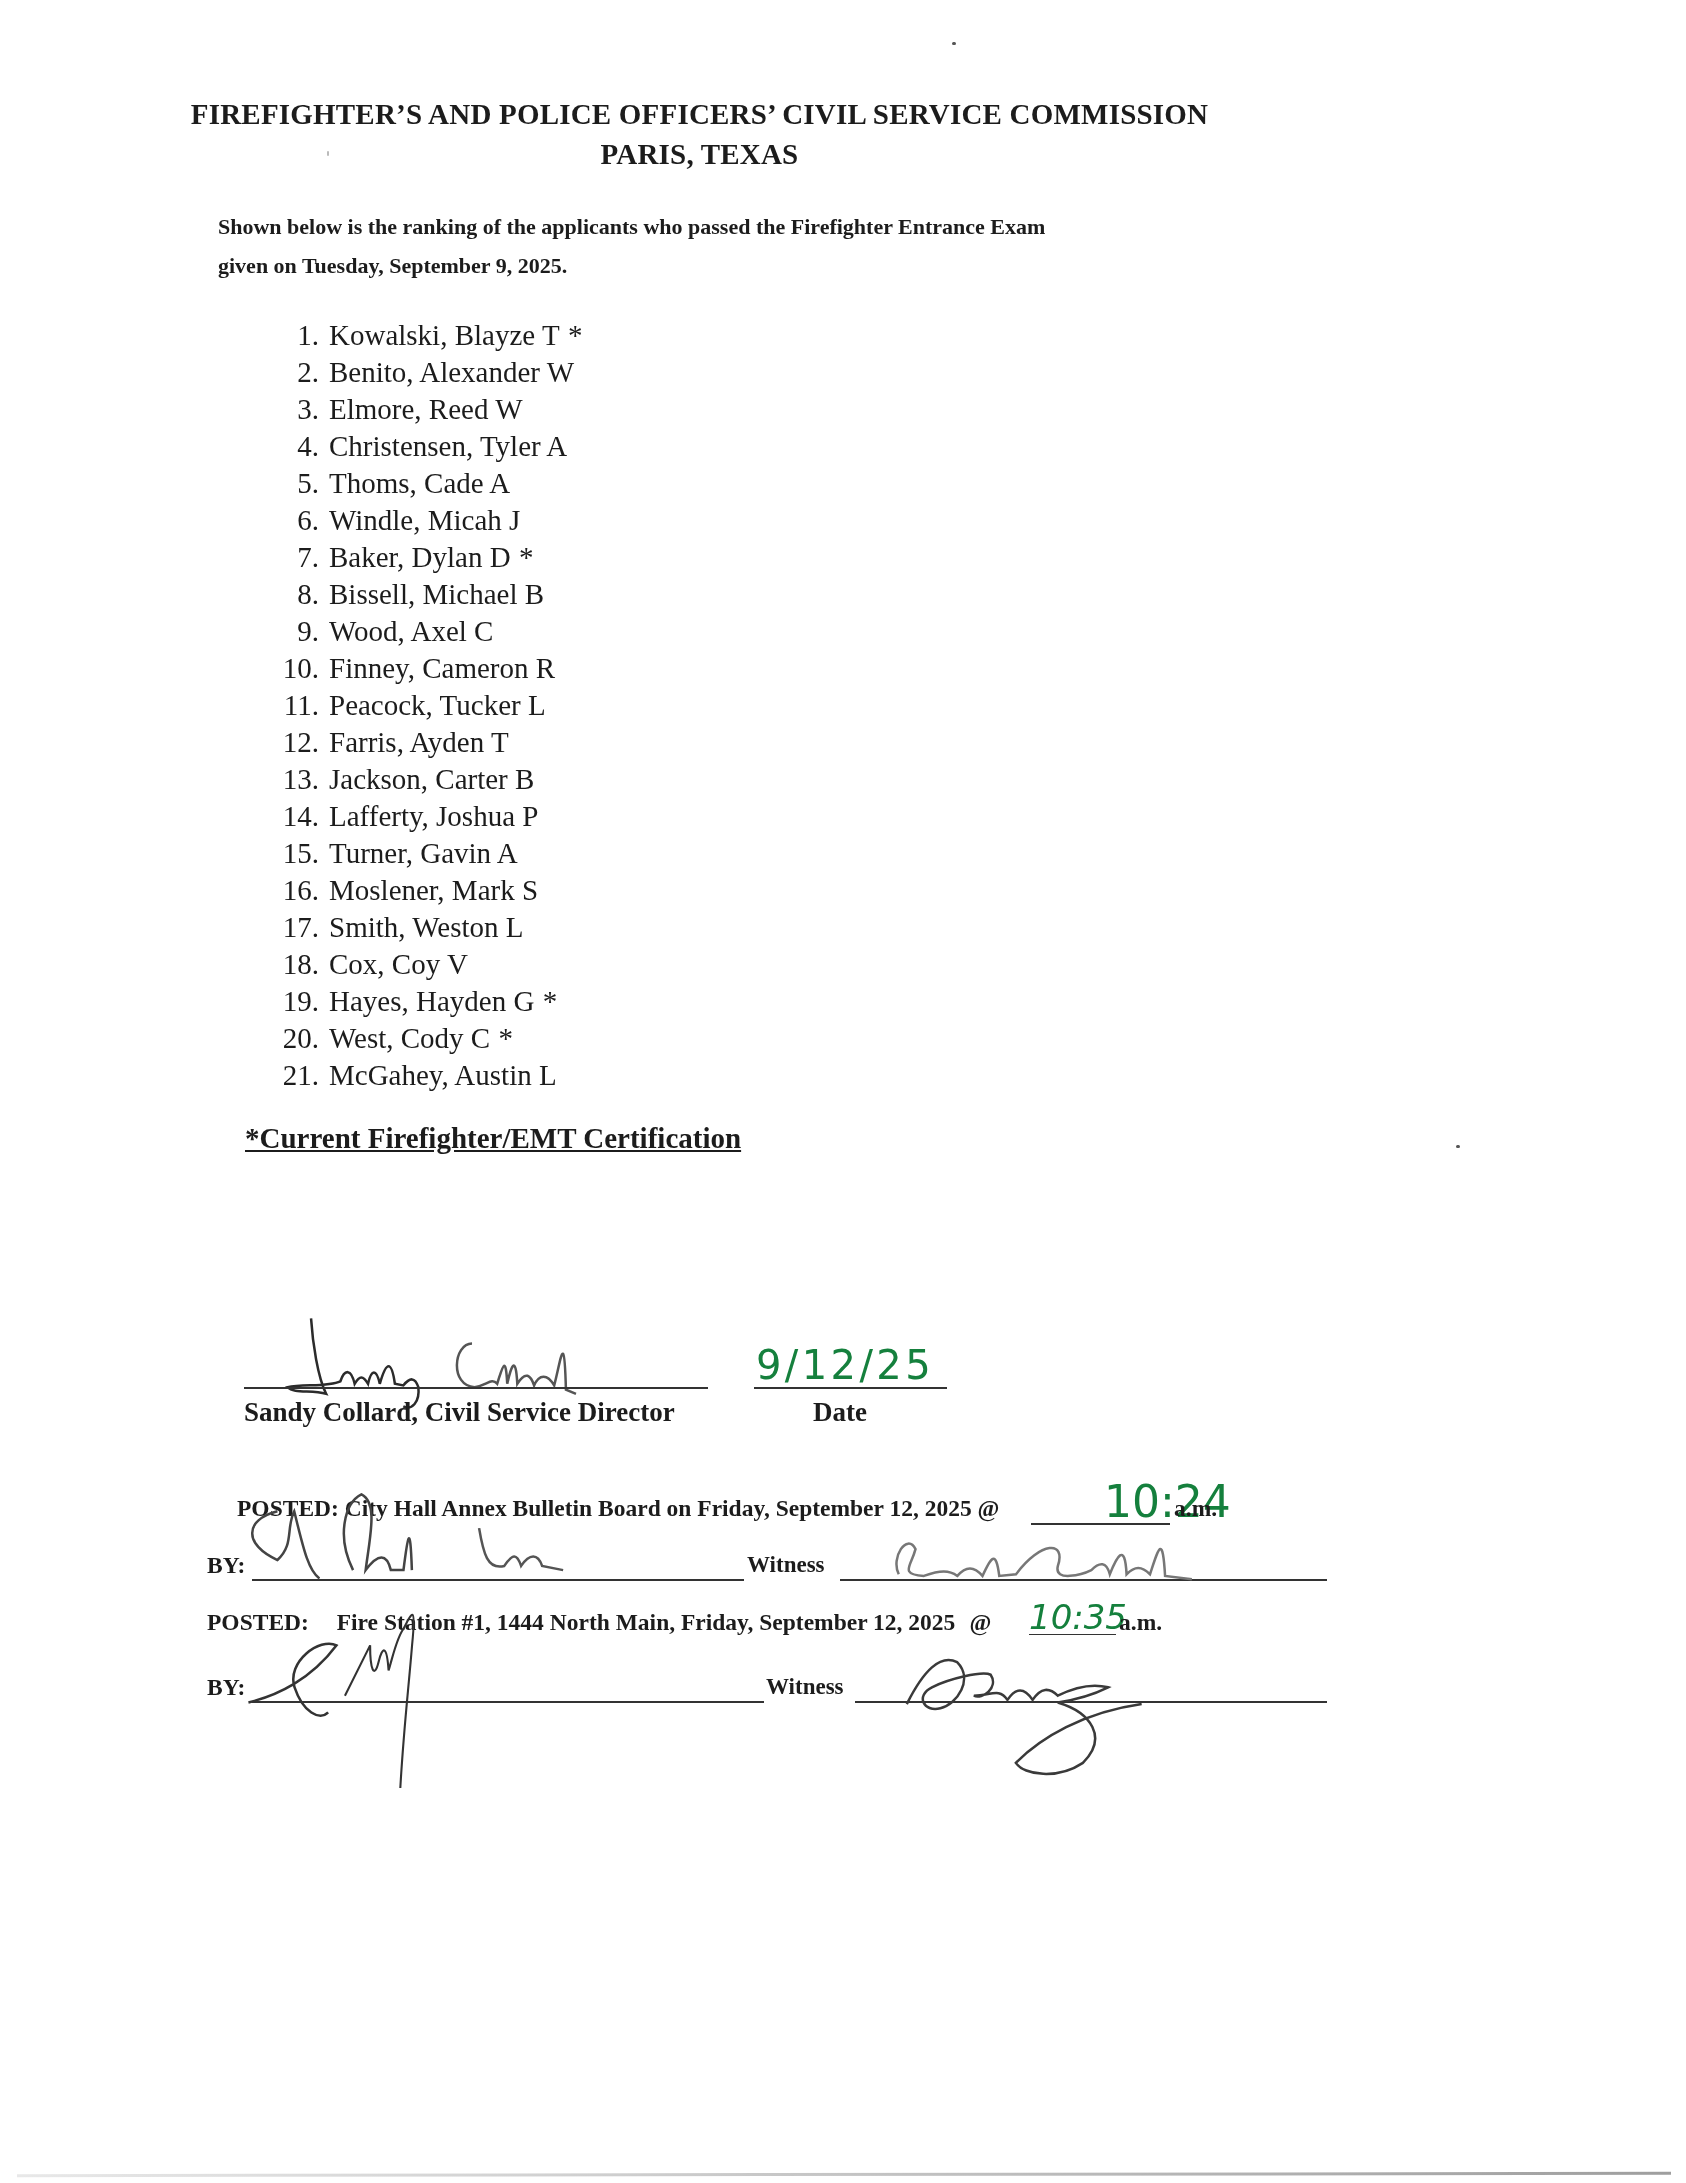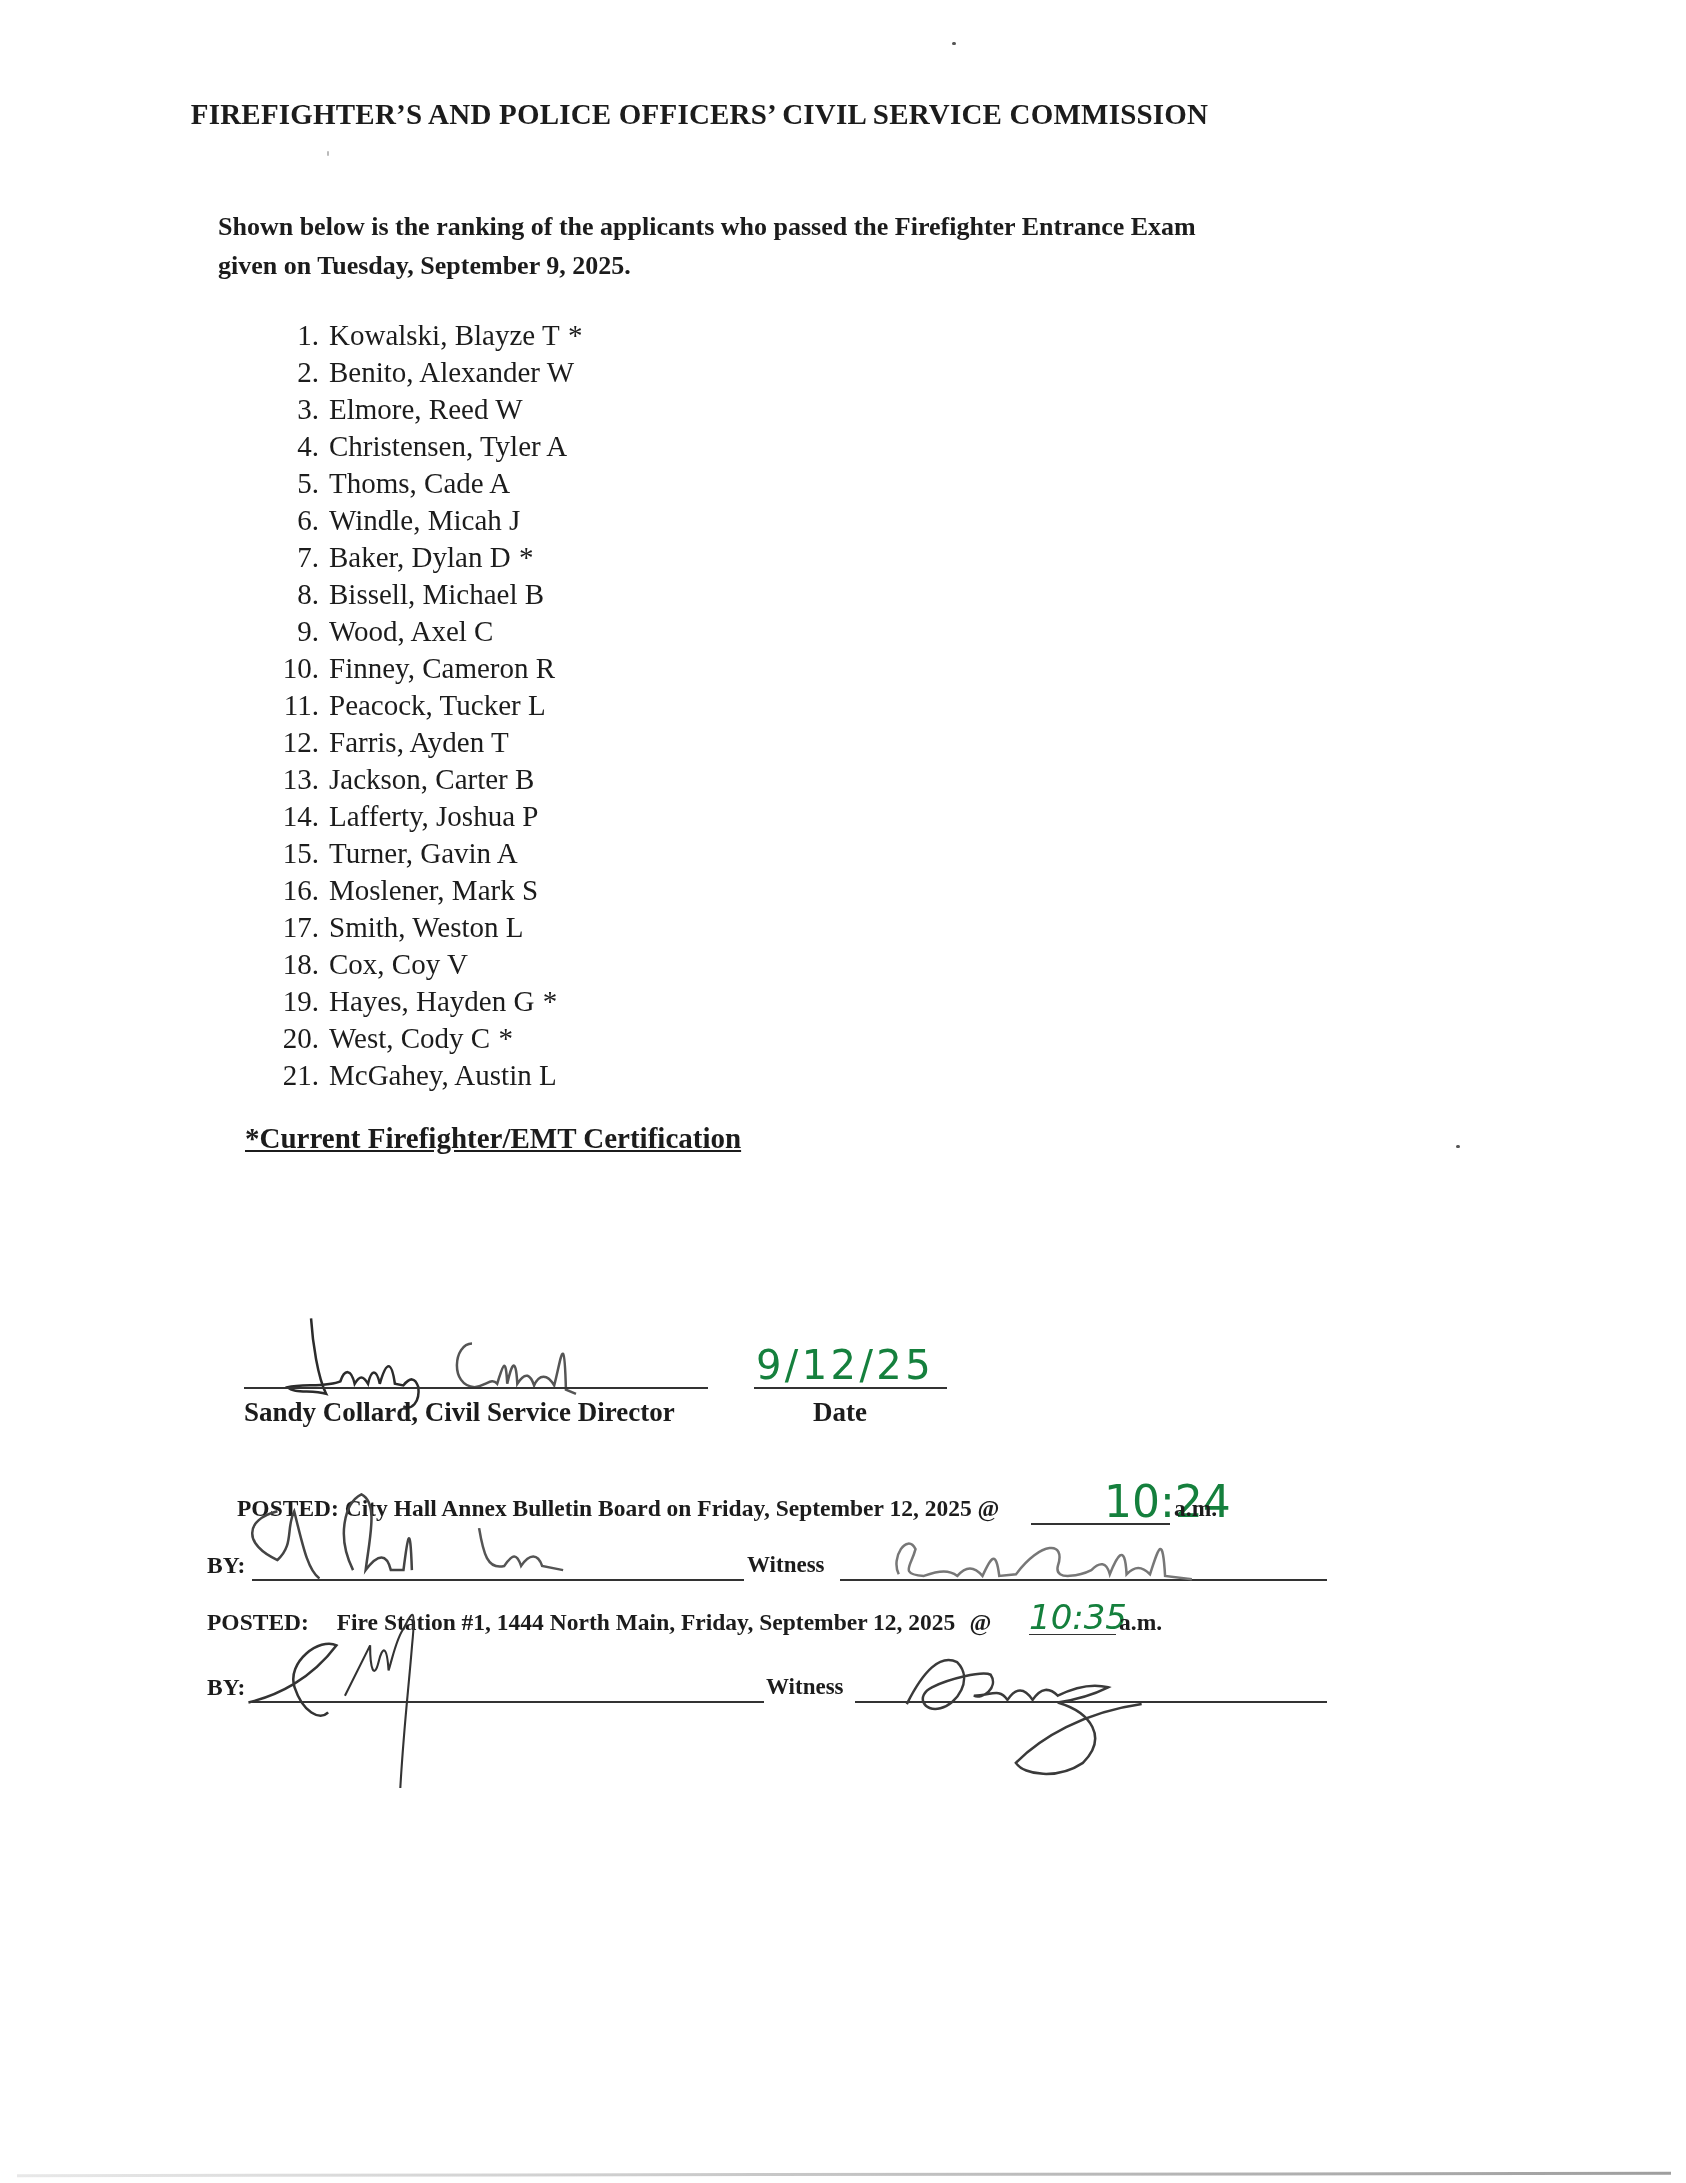--- a/index.html
+++ b/index.html
@@ -7,21 +7,21 @@
       width: 1687px; height: 2183px; position: relative; overflow: hidden;
       font-family: "Liberation Serif", "DejaVu Serif", serif; color: #1c1c1c;
     }
     .speck { position: absolute; background: #555; border-radius: 1.7px; }
     .title {
       position: absolute; left: 0; width: 1399px; top: 94px; text-align: center;
       font-weight: bold; font-size: 29px; line-height: 40px; letter-spacing: 0.2px;
     }
     .intro {
       position: absolute; left: 218px; top: 207px; width: 1243px;
-      font-weight: bold; font-size: 26px; line-height: 39px;
+      font-weight: bold; font-size: 22px; line-height: 39px;
     }
     .rank-list { position: absolute; left: 239px; top: 317px; margin: 0; padding: 0; list-style: none; }
     .rank-item { height: 37px; font-size: 29px; line-height: 37px; white-space: nowrap; display: flex; }
     .rank-num { display: inline-block; width: 80px; text-align: right; padding-right: 0; }
     .rank-name { display: inline-block; padding-left: 10px; }
     .rank-star { display: inline-block; padding-left: 8.4px; }
     .legend {
       position: absolute; left: 245px; top: 1122px; font-weight: bold; font-size: 29px; text-decoration: underline;
     }
     .sigline { position: absolute; height: 1.7px; background: #333; }
@@ -39,20 +39,21 @@
   </style>
 </head>
 <body>
 
 <div class="speck" style="left:952px;top:42px;width:4.2px;height:2.5px;"></div>
 <div class="speck" style="left:1456px;top:1145px;width:4.2px;height:2.5px;"></div>
 <div class="speck" style="left:327px;top:151px;width:1.7px;height:5px;background:#bbb;"></div>
 
 <div class="title">
   <div>FIREFIGHTER’S AND POLICE OFFICERS’ CIVIL SERVICE COMMISSION</div>
+  <div>PARIS, TEXAS</div>
 </div>
 
 <div class="intro">
   <div>Shown below is the ranking of the applicants who passed the Firefighter Entrance Exam</div>
   <div>given on Tuesday, September 9, 2025.</div>
 </div>
 
 <ol class="rank-list" id="rank-list">
     <li class="rank-item">
       <span class="rank-num">1.</span>

